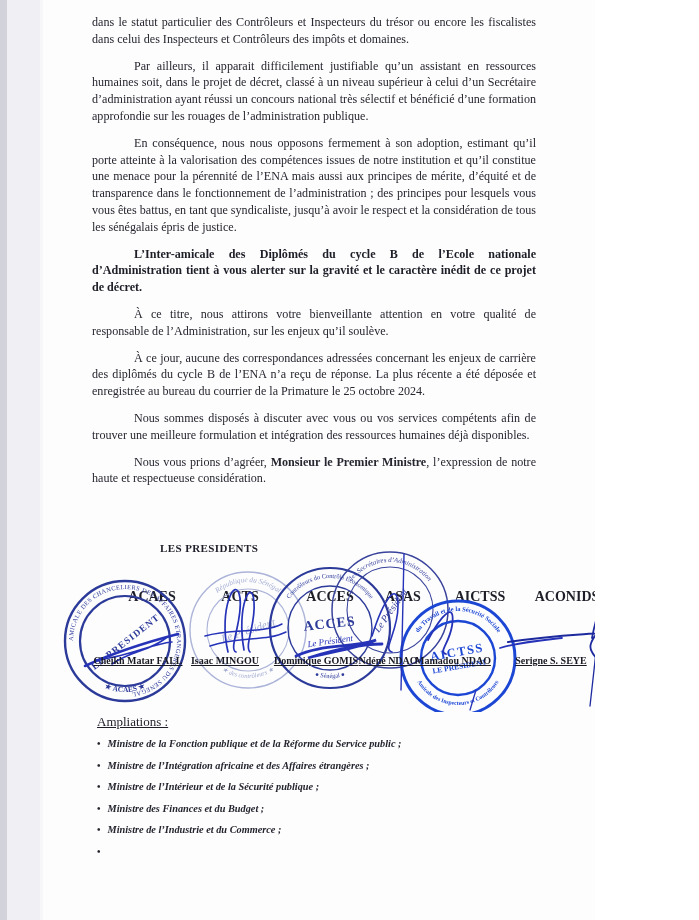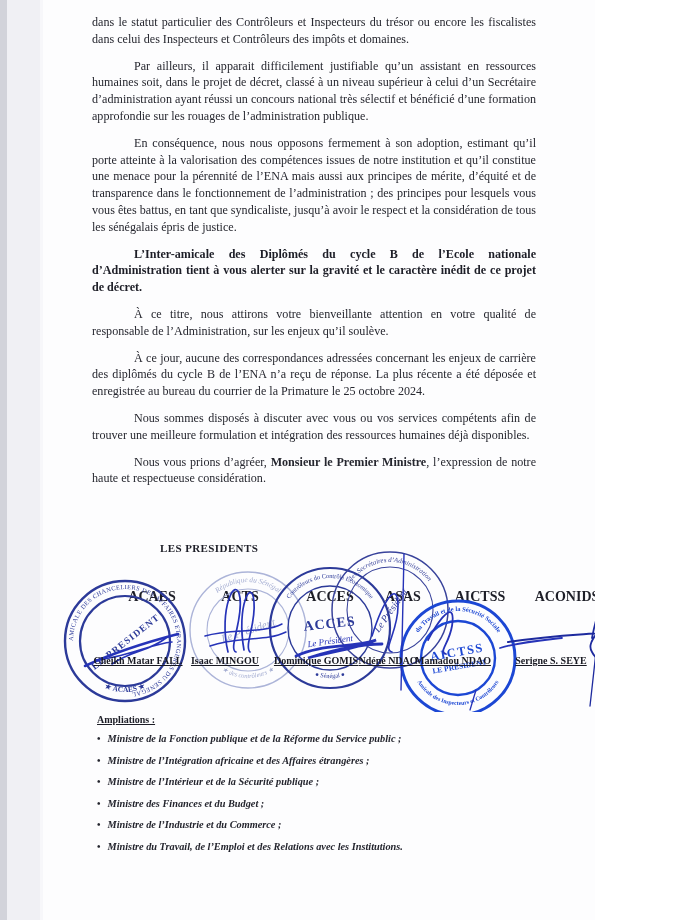--- a/index.html
+++ b/index.html
@@ -11,21 +11,21 @@
   .content{position:absolute;left:92px;right:59px;top:14px;}
   .para{margin:0 0 10px 0;text-align:justify;text-indent:42px;font-size:12.1px;line-height:16.8px;color:#26272f;}
   .para.no-indent{text-indent:0;}
   .para.bold{font-weight:bold;color:#1d1e27;}
   .sig-zone{position:absolute;left:0;top:540px;width:699px;height:172px;}
   .presidents{position:absolute;left:160px;top:2px;width:400px;text-align:left;font-size:11px;font-weight:bold;letter-spacing:.4px;color:#1d1e27;z-index:3;}
   .org-label{position:absolute;top:49px;transform:translateX(-50%);font-size:14px;font-weight:bold;color:#1d1e27;white-space:nowrap;z-index:1;}
   .sig-name{position:absolute;top:115px;transform:translateX(-50%);font-size:10px;font-weight:bold;text-decoration:underline;color:#181922;white-space:nowrap;z-index:3;}
   .stamp-svg{position:absolute;left:0;top:0;z-index:2;pointer-events:none;}
   .ampliations{position:absolute;left:97px;top:714px;right:60px;z-index:1;}
-  .amp-title{font-size:10px;font-weight:bold;text-decoration:underline;color:#1d1e27;}
+  .amp-title{font-size:13px;font-weight:normal;text-decoration:underline;color:#1d1e27;}
   .amp-list{margin-top:8px;}
   .amp-item{display:flex;gap:7px;margin-bottom:9.5px;font-size:10.3px;font-weight:bold;font-style:italic;color:#24252e;line-height:12px;}
   .amp-bullet{font-size:10px;line-height:12px;font-style:normal;}
   svg text{font-family:"Liberation Serif","DejaVu Serif",serif;}
 </style>
 </head>
 <body>
 
 <div class="page">
   <div class="edge-a"></div>
@@ -147,17 +147,16 @@
       <div class="amp-item">
           <span class="amp-bullet">•</span>
           <span>Ministre des Finances et du Budget ;</span>
         </div>
       <div class="amp-item">
           <span class="amp-bullet">•</span>
           <span>Ministre de l’Industrie et du Commerce ;</span>
         </div>
       <div class="amp-item">
           <span class="amp-bullet">•</span>
-          <span>Ministre du Travail, de l’Emploi et des Relations avec les Institutions.</span>
         </div>
     </div>
   </div>
 </div>
 
 </body></html>

